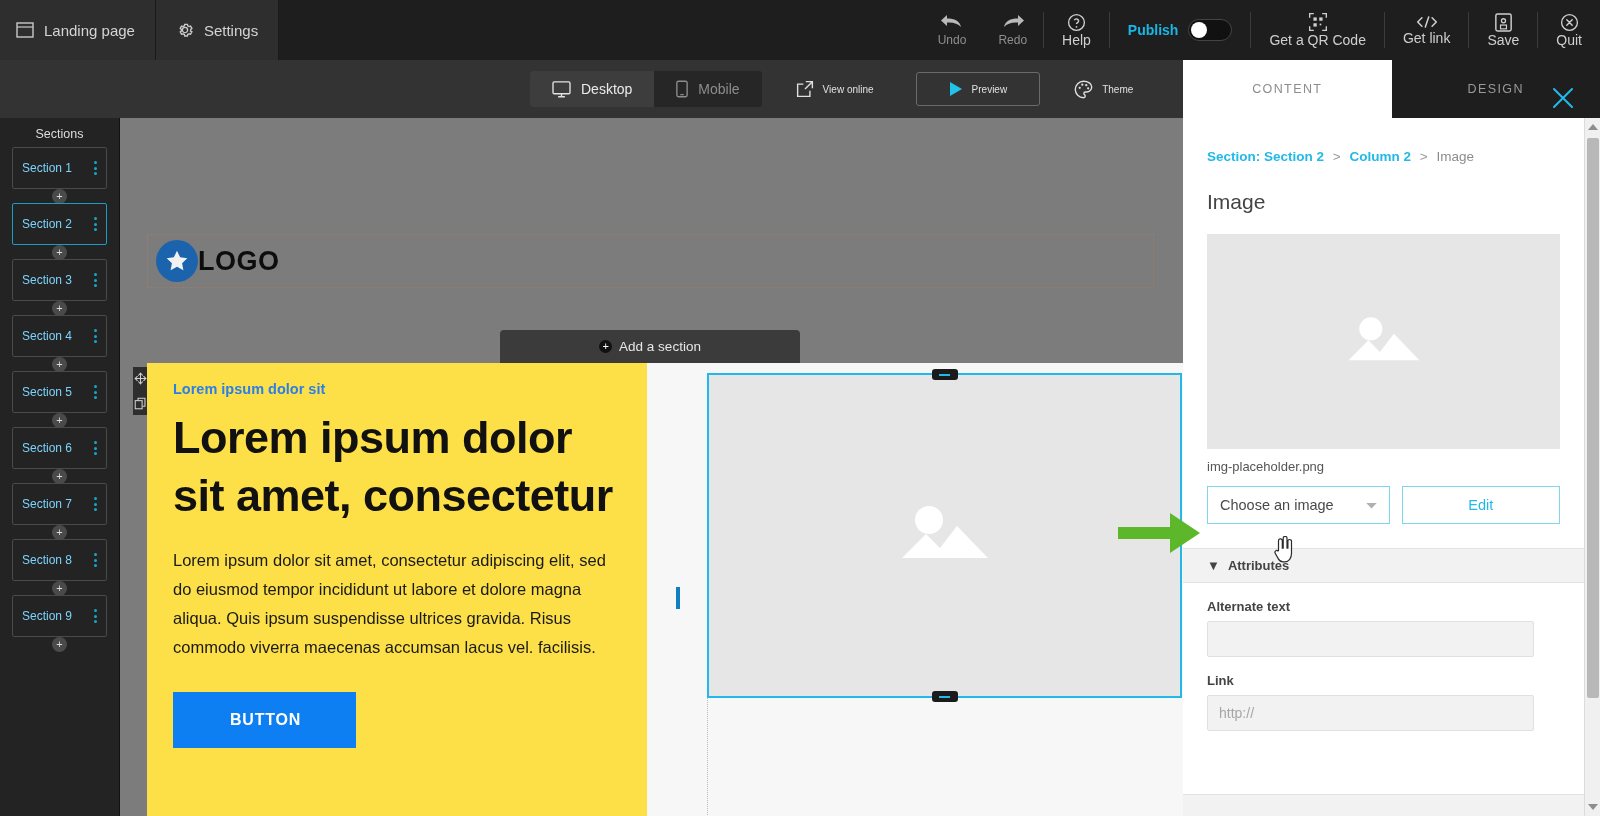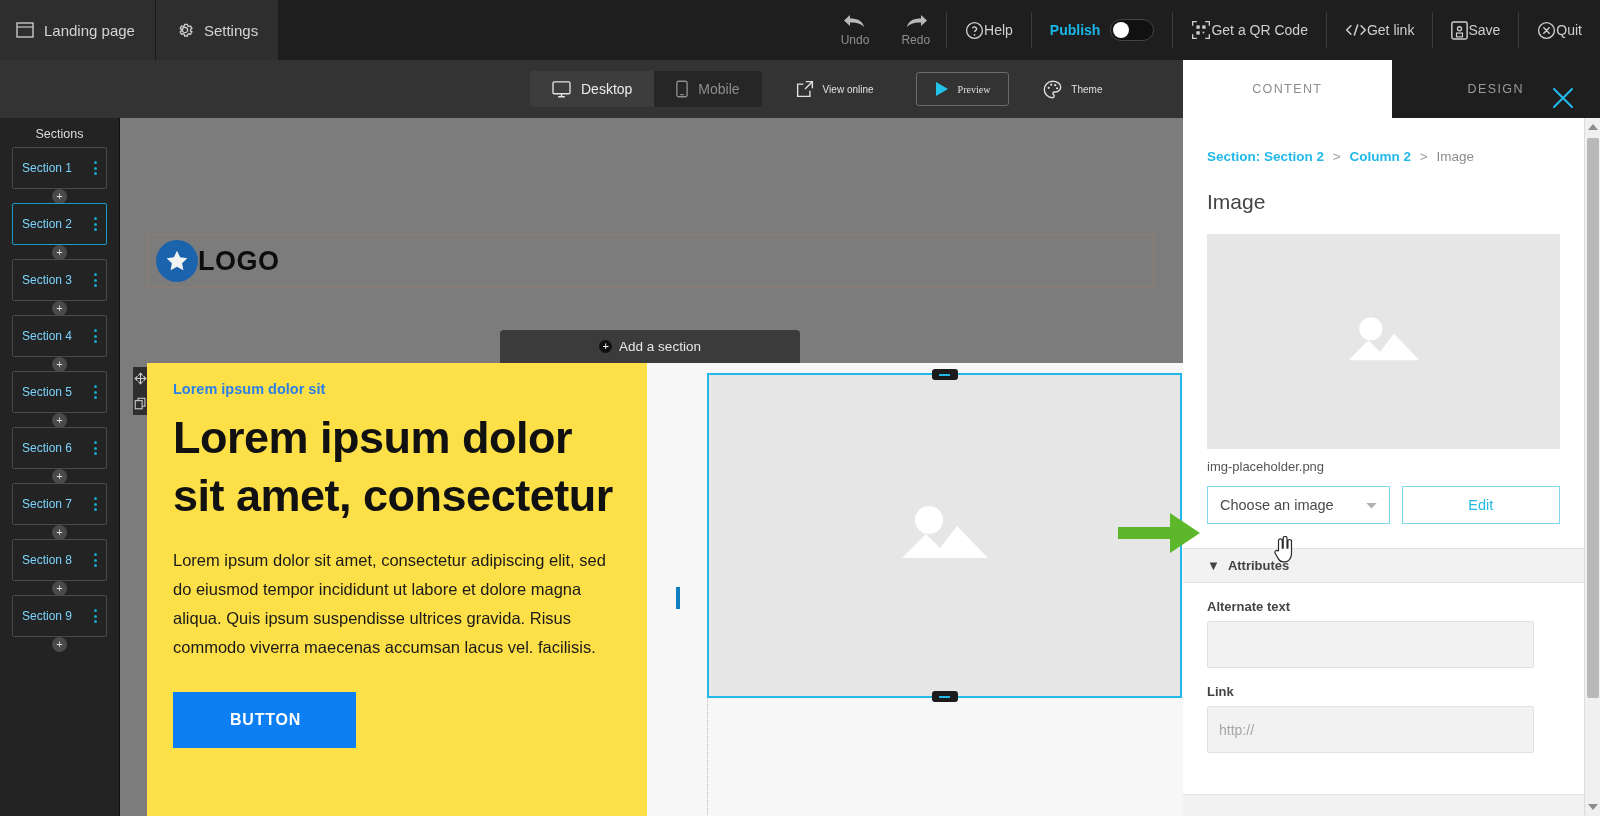--- a/index.html
+++ b/index.html
@@ -10,37 +10,37 @@
   }
   #app { position:relative; width:1600px; height:816px; }
 
   
   .topbar { position:absolute; left:0; top:0; width:1600px; height:60px; background:#1e1e1e; display:flex; align-items:stretch; }
   .tb-tab { display:flex; align-items:center; gap:10px; padding:0 20px; color:#d4d4d4; font-size:15px; background:#2e2e2e; border-right:1px solid #1a1a1a; cursor:pointer; }
   .tb-tab.first { padding-left:16px; }
   .tb-spacer { flex:1; }
   .tb-right { display:flex; align-items:stretch; }
   .tb-item { display:flex; flex-direction:column; align-items:center; justify-content:center; padding:0 18px; color:#cfcfcf; font-size:14px; cursor:pointer; position:relative; }
-  .tb-item.row { flex-direction:row; }
+  .tb-item.row { flex-direction:column; }
   .tb-sep { width:1px; background:#3b3b3b; margin:12px 0; }
   .tb-sub { font-size:12px; color:#8e8e8e; margin-top:2px; }
   .undo-redo { display:flex; flex-direction:column; align-items:center; justify-content:center; padding:0 16px; cursor:pointer; }
   .publish-wrap { display:flex; align-items:center; gap:10px; padding:0 18px; }
   .publish-label { color:#18b7e8; font-size:14px; font-weight:bold; }
   .toggle { width:44px; height:22px; border-radius:11px; background:#111; position:relative; border:1px solid #444; cursor:pointer; }
   .toggle .knob { position:absolute; left:2px; top:2px; width:16px; height:16px; border-radius:50%; background:#fff; }
   svg { display:block; }
 
   
   .secondbar { position:absolute; left:0; top:60px; width:1600px; height:58px; background:#333333; display:flex; align-items:center; }
   .devseg { display:flex; margin-left:530px; background:#262626; border-radius:3px; overflow:hidden; }
   .devseg .seg { display:flex; align-items:center; gap:10px; padding:9px 22px; font-size:14px; color:#8d8d8d; cursor:pointer; }
   .devseg .seg.active { background:#3d3d3d; color:#eaeaea; }
   .sb-item { display:flex; align-items:center; gap:9px; color:#e0e0e0; font-size:10px; padding:0 18px; cursor:pointer; margin-left:16px; }
-  .sb-item.boxed { border:1px solid #6a6a6a; border-radius:3px; padding:8px 18px; margin-left:24px;font-family:Liberation Serif, serif; }
+  .sb-item.boxed { border:1px solid #6a6a6a; border-radius:3px; padding:8px 32px; margin-left:24px; }
 
   
   .sidebar { position:absolute; left:0; top:118px; width:120px; height:698px; background:#232323; border-right:1px solid #111; overflow:hidden; }
   .sb-title { color:#dcdcdc; font-size:12.5px; text-align:center; padding:9px 0 6px; }
   .sec { position:relative; margin:0 12px; height:42px; border:1px solid #4a4a4a; border-radius:2px; display:flex; align-items:center; cursor:pointer; }
   .sec.selected { border-color:#1b9cc4; }
   .sec-label { color:#7dd3fc; font-size:12px; padding-left:9px; }
   .dots { position:absolute; right:9px; top:50%; transform:translateY(-50%); display:flex; flex-direction:column; gap:2.5px; cursor:pointer; }
   .dots i { width:3px; height:3px; background:#17a7c9; border-radius:50%; display:block; }
   .addrow { height:14px; display:flex; align-items:center; justify-content:center; }
@@ -88,21 +88,21 @@
   .closeX { position:absolute; right:24px; top:25px; width:26px; height:26px; cursor:pointer; }
   .rp-title { padding:26px 24px 0 24px; font-size:21px; color:#444; }
   .preview { margin:20px 24px 0 24px; height:215px; background:#e6e6e6; position:relative; }
   .fname { padding:10px 24px 0 24px; font-size:13px; color:#555; }
   .btnrow { display:flex; gap:12px; padding:12px 24px 0 24px; }
   .selbtn { flex:1; height:38px; border:1px solid #7fd6ee; background:#fff; display:flex; align-items:center; justify-content:space-between; padding:0 12px; font-size:14.5px; color:#4a4a4a; cursor:pointer; }
   .editbtn { flex:1; height:38px; border:1px solid #7fd6ee; background:#fff; display:flex; align-items:center; justify-content:center; font-size:14.5px; color:#22b9e8; cursor:pointer; }
   .acc-head { margin-top:24px; background:#f2f2f2; border-top:1px solid #e3e3e3; border-bottom:1px solid #e3e3e3; padding:9px 24px; font-size:13px; font-weight:bold; color:#444; display:flex; align-items:center; gap:8px; cursor:pointer; }
   .acc-body { padding:16px 24px 0 24px; }
   .flabel { font-size:13px; font-weight:bold; color:#444; margin-bottom:7px; }
-  .finput { width:327px; height:47px; background:#f2f2f2; border:1px solid #e0e0e0; border-radius:2px; padding:0 11px; font-size:14px; color:#333; font-family:"Liberation Sans", sans-serif; }
+  .finput { width:327px; height:36px; background:#f2f2f2; border:1px solid #e0e0e0; border-radius:2px; padding:0 11px; font-size:14px; color:#333; font-family:"Liberation Sans", sans-serif; }
   .finput::placeholder { color:#a6a6a6; }
   .fgap { height:16px; }
   .acc-head2 { position:absolute; left:0; bottom:0; width:401px; background:#f2f2f2; border-top:1px solid #e3e3e3; height:22px; }
   .rp-scroll { position:absolute; right:0; top:58px; width:16px; height:698px; background:#f0f0f0; border-left:1px solid #dcdcdc; cursor:pointer; }
   .rp-scroll .thumb { position:absolute; left:2px; top:20px; width:12px; height:560px; background:#b8b8b8; border-radius:2px; }
   .arrowup, .arrowdn { position:absolute; left:3px; width:0; height:0; border-left:5px solid transparent; border-right:5px solid transparent; }
   .arrowup { top:6px; border-bottom:6px solid #8d8d8d; }
   .arrowdn { bottom:6px; border-top:6px solid #8d8d8d; }
 
   

